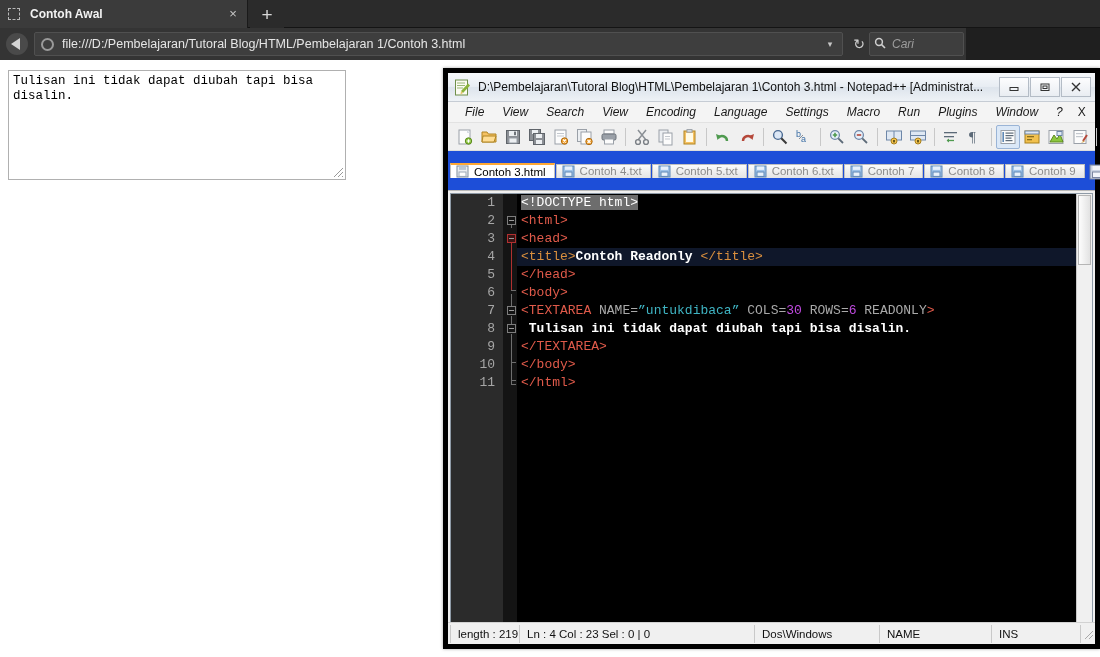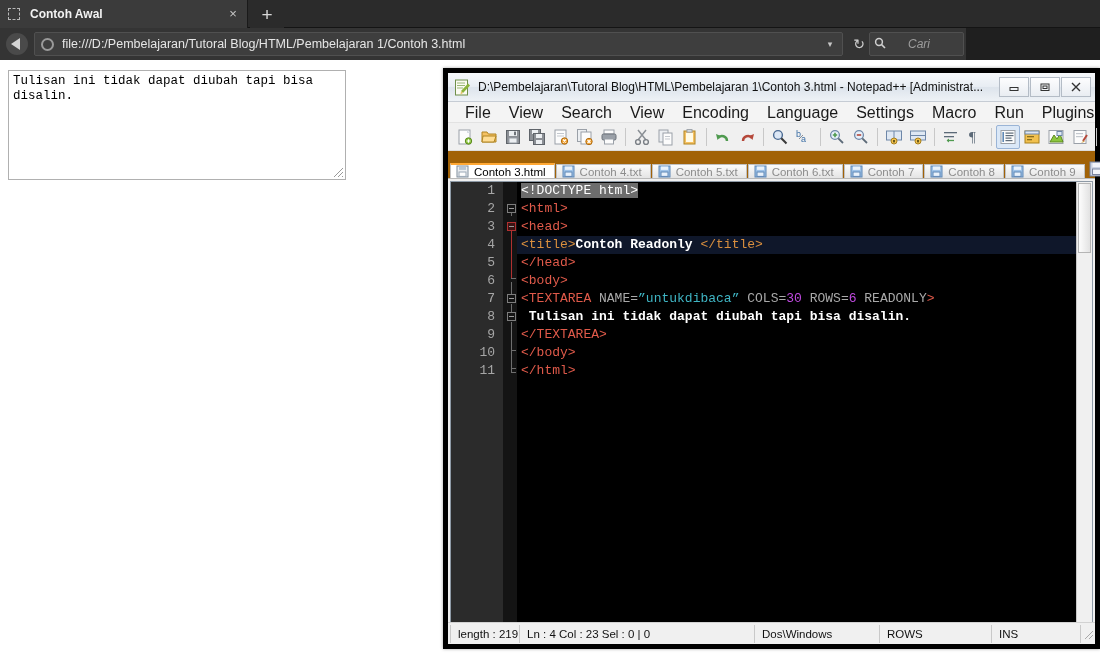--- a/index.html
+++ b/index.html
@@ -89,21 +89,21 @@
     flex: 0 0 auto; width: 20px; text-align: center;
     color: #cfcfcf; font-size: 14px;
   }
   #searchbar {
     flex: 0 0 auto; width: 95px; height: 24px; margin-right: 2px;
     background: #3e3e3e; border: 1px solid #505050; border-radius: 2px;
     display: flex; align-items: center; padding: 0 4px;
   }
   #search-icon { color: #cfcfcf; font-size: 12px; flex: 0 0 auto; }
   #search-placeholder {
-    margin-left: 22px; color: #9d9d9d; font-size: 12px; font-style: italic;
+    margin-left: 6px; color: #9d9d9d; font-size: 12px; font-style: italic;
     white-space: nowrap; overflow: hidden;
   }
 
   
   #page-content {
     position: absolute; left: 0; top: 60px; width: 1100px; height: 597px;
     background: #ffffff;
   }
   #readonly-textarea {
     position: absolute; left: 8px; top: 10px;
@@ -161,23 +161,24 @@
   #npp-close-btn { margin-right: 4px; }
 
   #npp-menubar {
     height: 21px;
     background: #f4f4f4;
     border-bottom: 1px solid #e2e2e2;
     display: flex; align-items: center;
     padding-left: 8px;
   }
   .menu-item {
-    font-size: 16px; color: #1a1a1a;
+    font-size: 12px; color: #1a1a1a;
     padding: 0 9px;
     line-height: 21px;
+    font-style: italic;
   }
   #menubar-spacer { flex: 1 1 auto; }
   #menu-doc-close { font-size: 12px; color: #1a1a1a; padding: 0 12px 0 6px; }
 
   #npp-toolbar {
     height: 28px;
     background: #f0f0f0;
     border-bottom: 1px solid #dcdcdc;
     display: flex; align-items: center;
     padding-left: 5px;
@@ -191,24 +192,24 @@
     border: 1px solid #9ab4d6;
     background: #dbe8f7;
     border-radius: 2px;
   }
   .tb-sep {
     width: 1px; height: 18px; background: #c8c8c8;
     margin: 0 4px; flex: 0 0 auto;
   }
 
   #npp-tabbar {
-    height: 28px;
-    background: #a16207;
+    height: 40px;
+    background: #1d4ed8;
     border-bottom: 1px solid #b9b9b9;
-    display: flex; align-items: flex-end;
+    display: flex; align-items: center;
     padding-left: 2px;
   }
   .doc-tab {
     display: flex; align-items: center;
     padding: 0 8px 0 5px;
     background: linear-gradient(to bottom,#fbfbfb,#e4e4e4);
     border: 1px solid #c0c0c0;
     border-bottom: none;
     margin-right: 1px;
     flex: 0 0 auto;
@@ -769,21 +770,21 @@
 
     <div id="editor-vscroll">
       <div id="editor-vscroll-thumb"></div>
     </div>
   </div>
 
   <div id="npp-statusbar">
     <span class="status-cell" id="status-doc">length : 219   lines</span>
     <span class="status-cell" id="status-pos">Ln : 4    Col : 23    Sel : 0 | 0</span>
     <span class="status-cell" id="status-eol">Dos\Windows</span>
-    <span class="status-cell" id="status-enc">ROWS</span>
+    <span class="status-cell" id="status-enc">NAME</span>
     <span class="status-cell" id="status-ins">INS</span>
     <svg id="status-grip" viewBox="0 0 14 14">
       <line x1="12" y1="4" x2="4" y2="12" stroke="#a8a8a8"></line>
       <line x1="12" y1="8" x2="8" y2="12" stroke="#a8a8a8"></line>
       <line x1="12" y1="12" x2="12" y2="12" stroke="#a8a8a8"></line>
     </svg>
   </div>
 
 </div>
 

